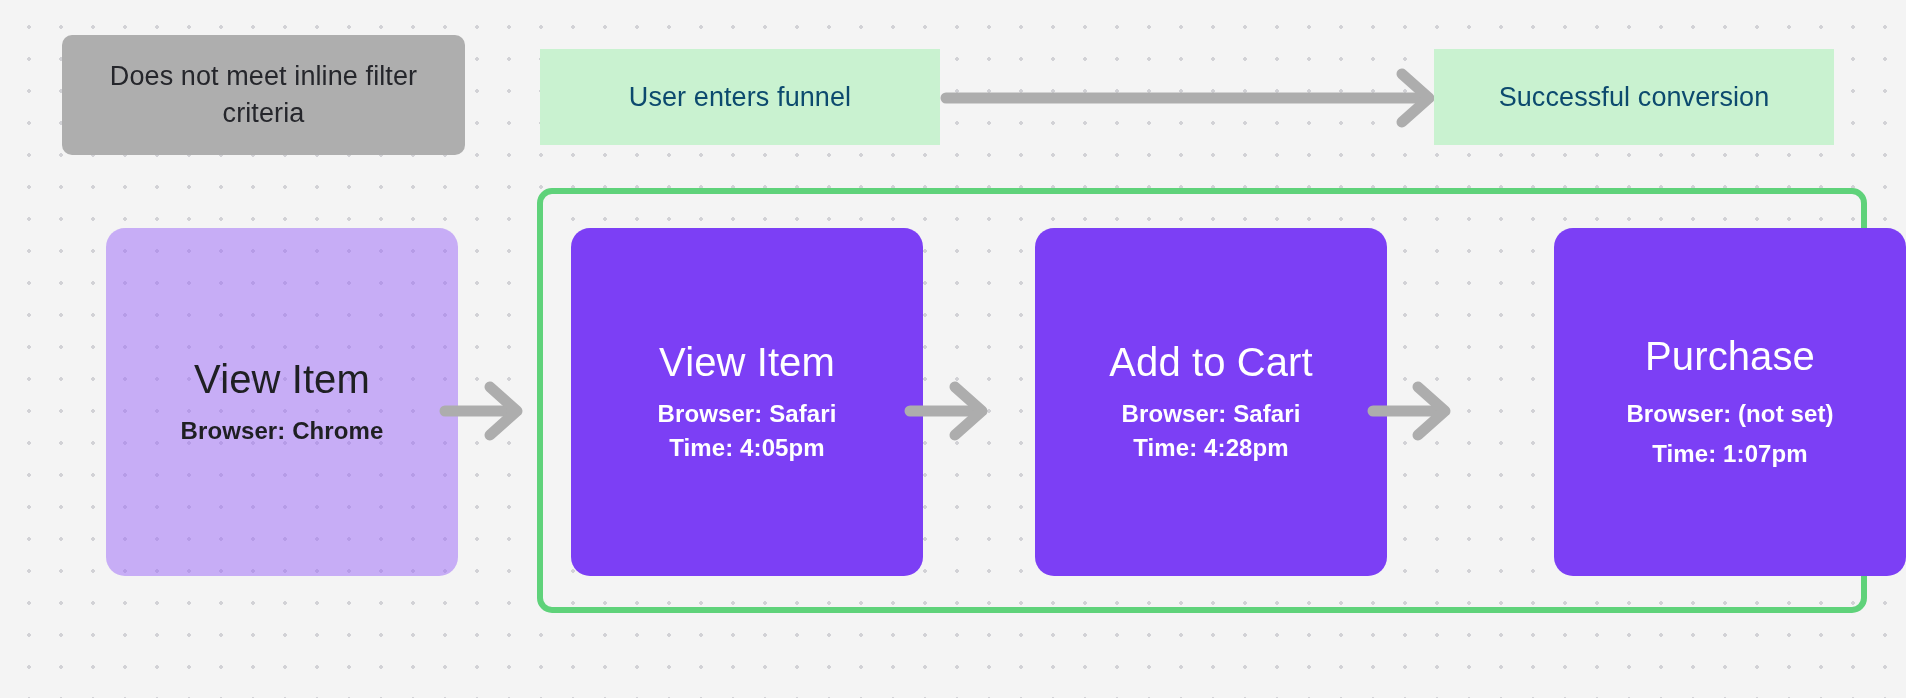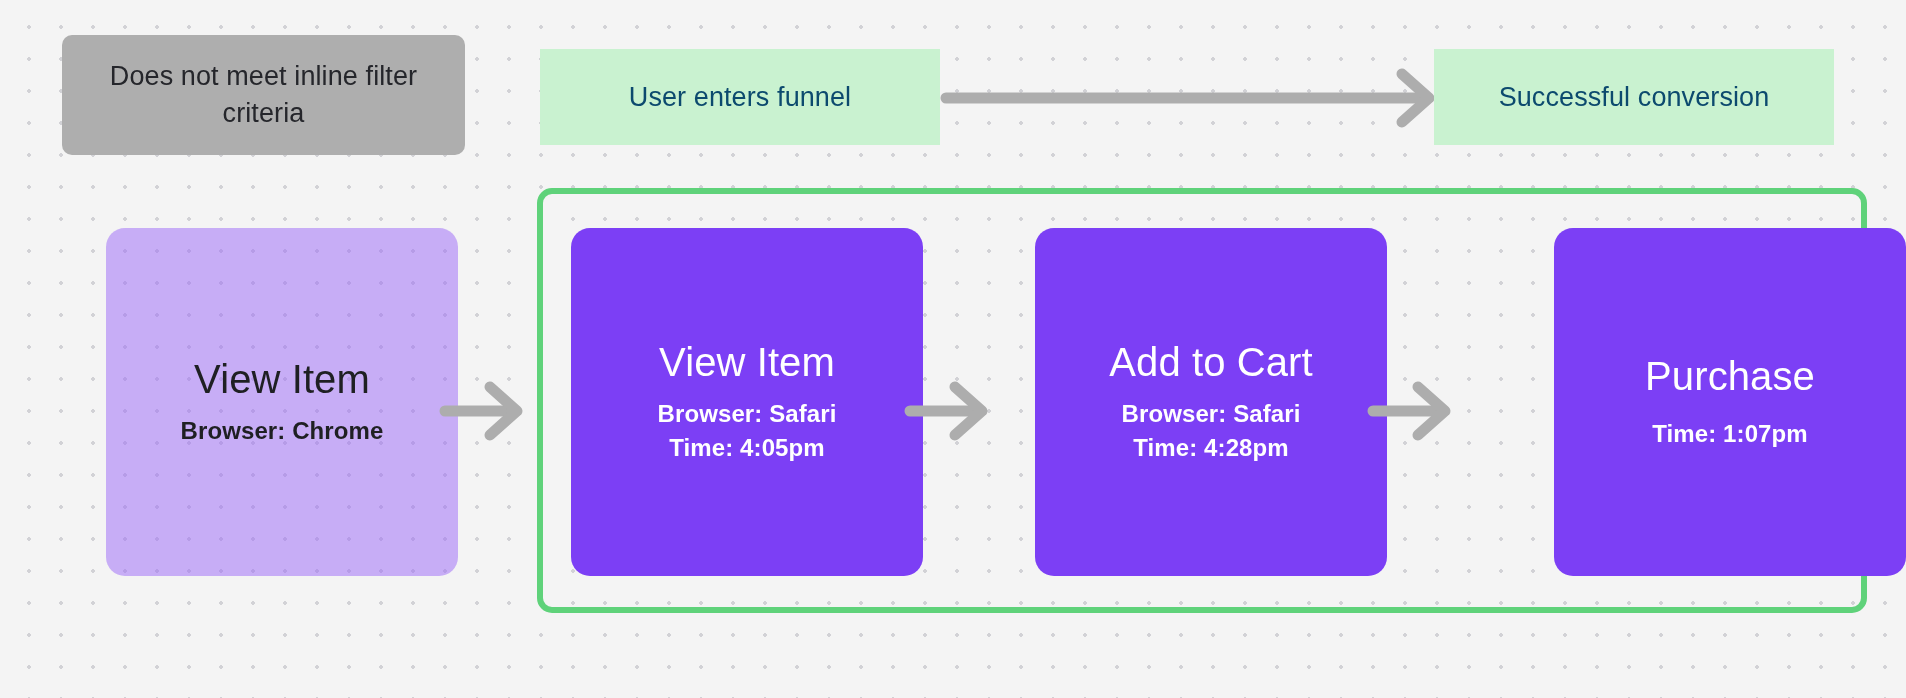--- a/index.html
+++ b/index.html
@@ -183,16 +183,17 @@
 
   <div class="arrow arrow-flow a3">
     <svg width="85" height="62" viewBox="0 0 85 62">
       <line x1="5" y1="31" x2="72" y2="31" stroke="#adadad" stroke-width="11" stroke-linecap="round"></line>
       <polyline points="50,7 77,31 50,55" fill="none" stroke="#adadad" stroke-width="11" stroke-linecap="round" stroke-linejoin="round"></polyline>
     </svg>
   </div>
 
   <div class="card included c3">
     <div class="card-title">Purchase</div>
+    <div class="card-line">Browser: (not set)</div>
     <div class="card-line">Time: 1:07pm</div>
   </div>
 
 </div>
 
 </body></html>

